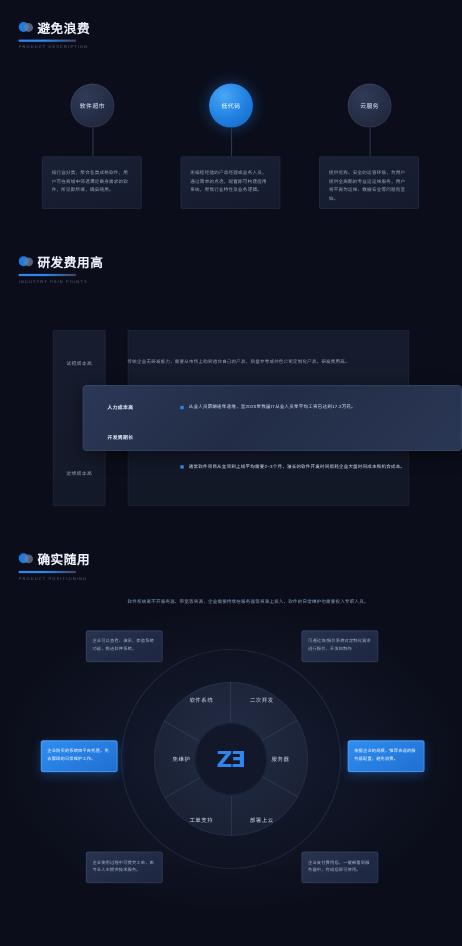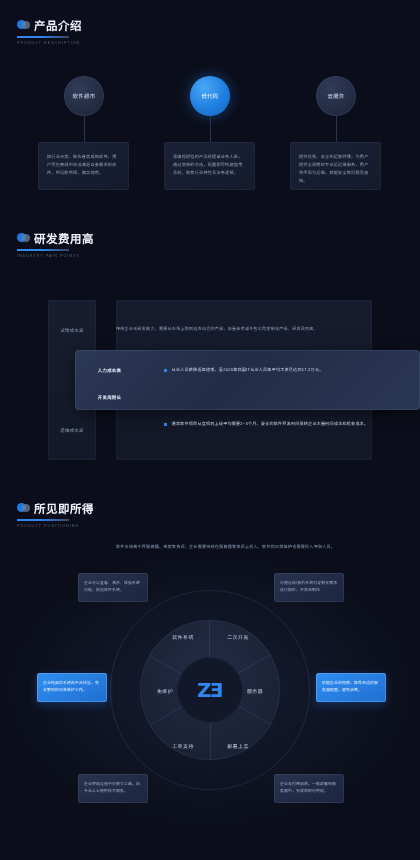--- a/index.html
+++ b/index.html
@@ -97,21 +97,21 @@
 <body>
 
 <div class="page">
 
   <div class="sec-head" style="top:17px">
     <div class="row">
       <span class="sec-mark">
         <span class="c1"></span>
           <span class="c2"></span>
       </span>
-      <span class="sec-title">产品介绍</span>
+      <span class="sec-title">避免浪费</span>
     </div>
     <div class="sec-rule"></div>
     <div class="sec-sub">PRODUCT  DESCRIPTION</div>
   </div>
 
   <div class="s1-node">
     <div class="bubble dim" style="left:64px; top:76px; width:40px; height:40px;">
       <span>软件超市</span>
     </div>
     <div class="stem" style="left:84px; top:116px; height:26px;"></div>
@@ -187,21 +187,21 @@
       </div>
     </div>
   </div>
 
   <div class="sec-head" style="top:500px">
     <div class="row">
       <span class="sec-mark">
         <span class="c1"></span>
           <span class="c2"></span>
       </span>
-      <span class="sec-title">所见即所得</span>
+      <span class="sec-title">确实随用</span>
     </div>
     <div class="sec-rule"></div>
     <div class="sec-sub">PRODUCT  POSITIONING</div>
   </div>
 
   <div class="donut">
     <div class="ring-outer"></div>
     <div class="ring-mid"></div>
 
     <div class="spoke" style="transform:rotate(0deg);"></div>

